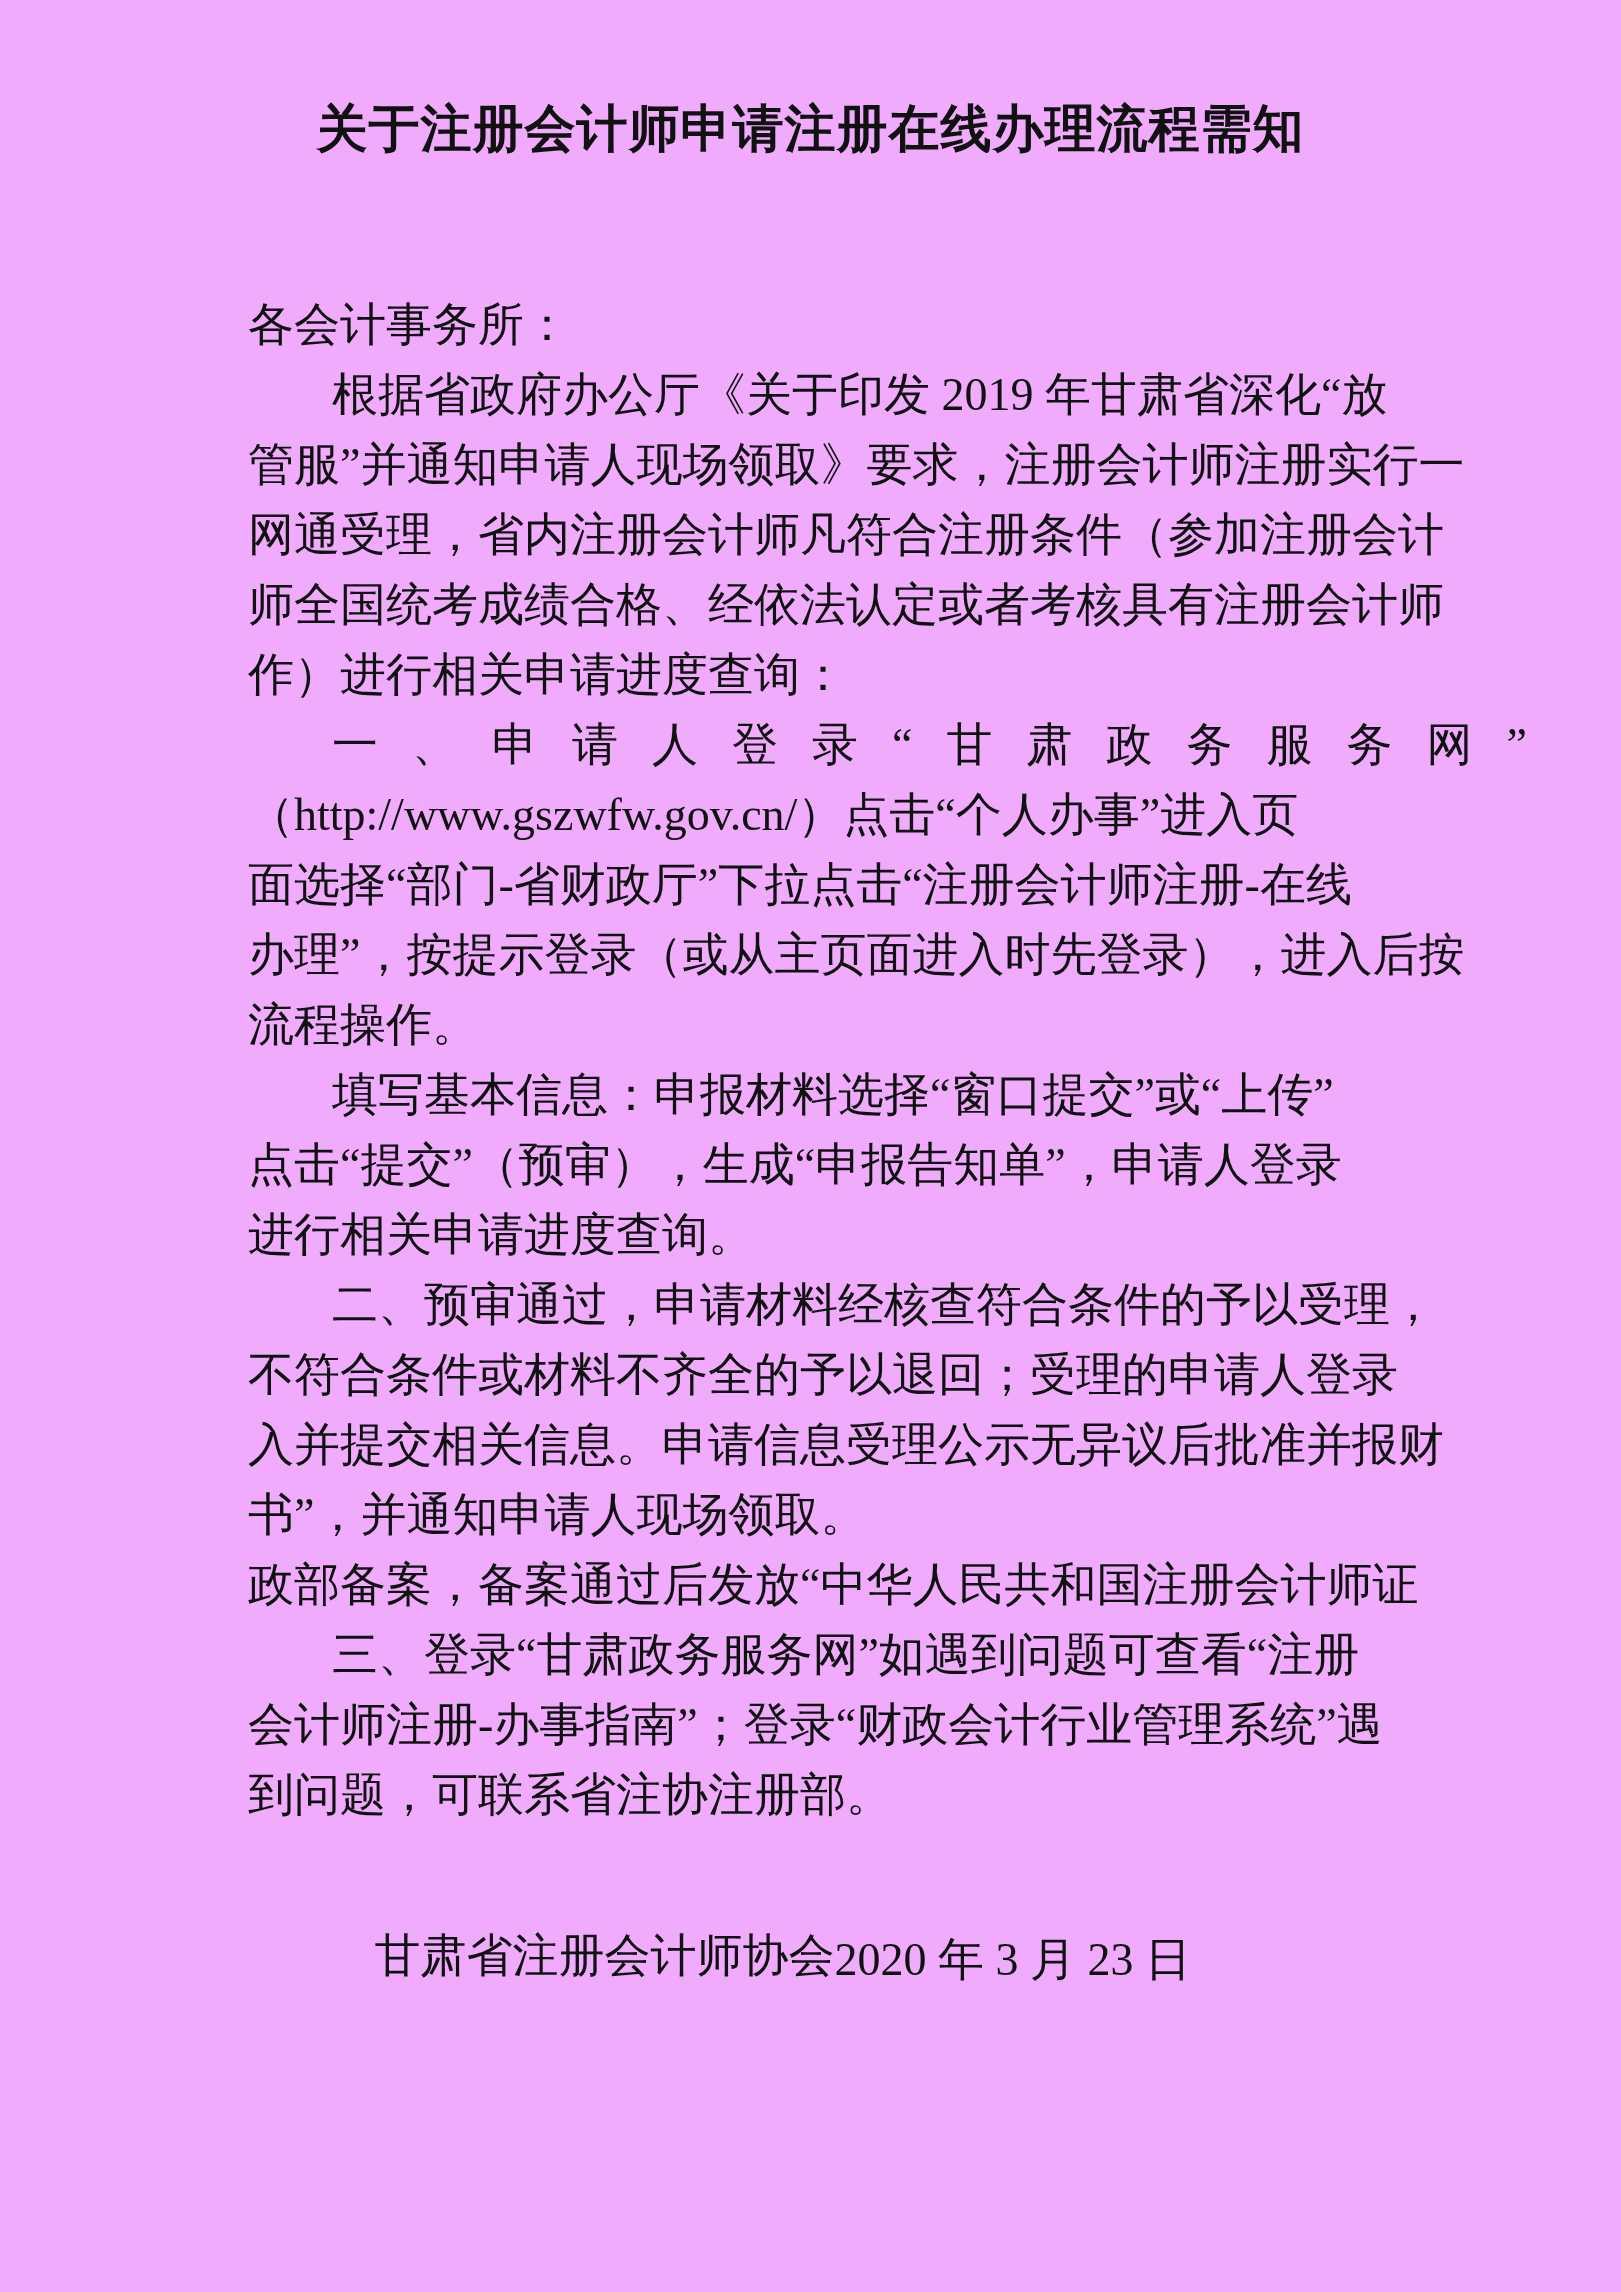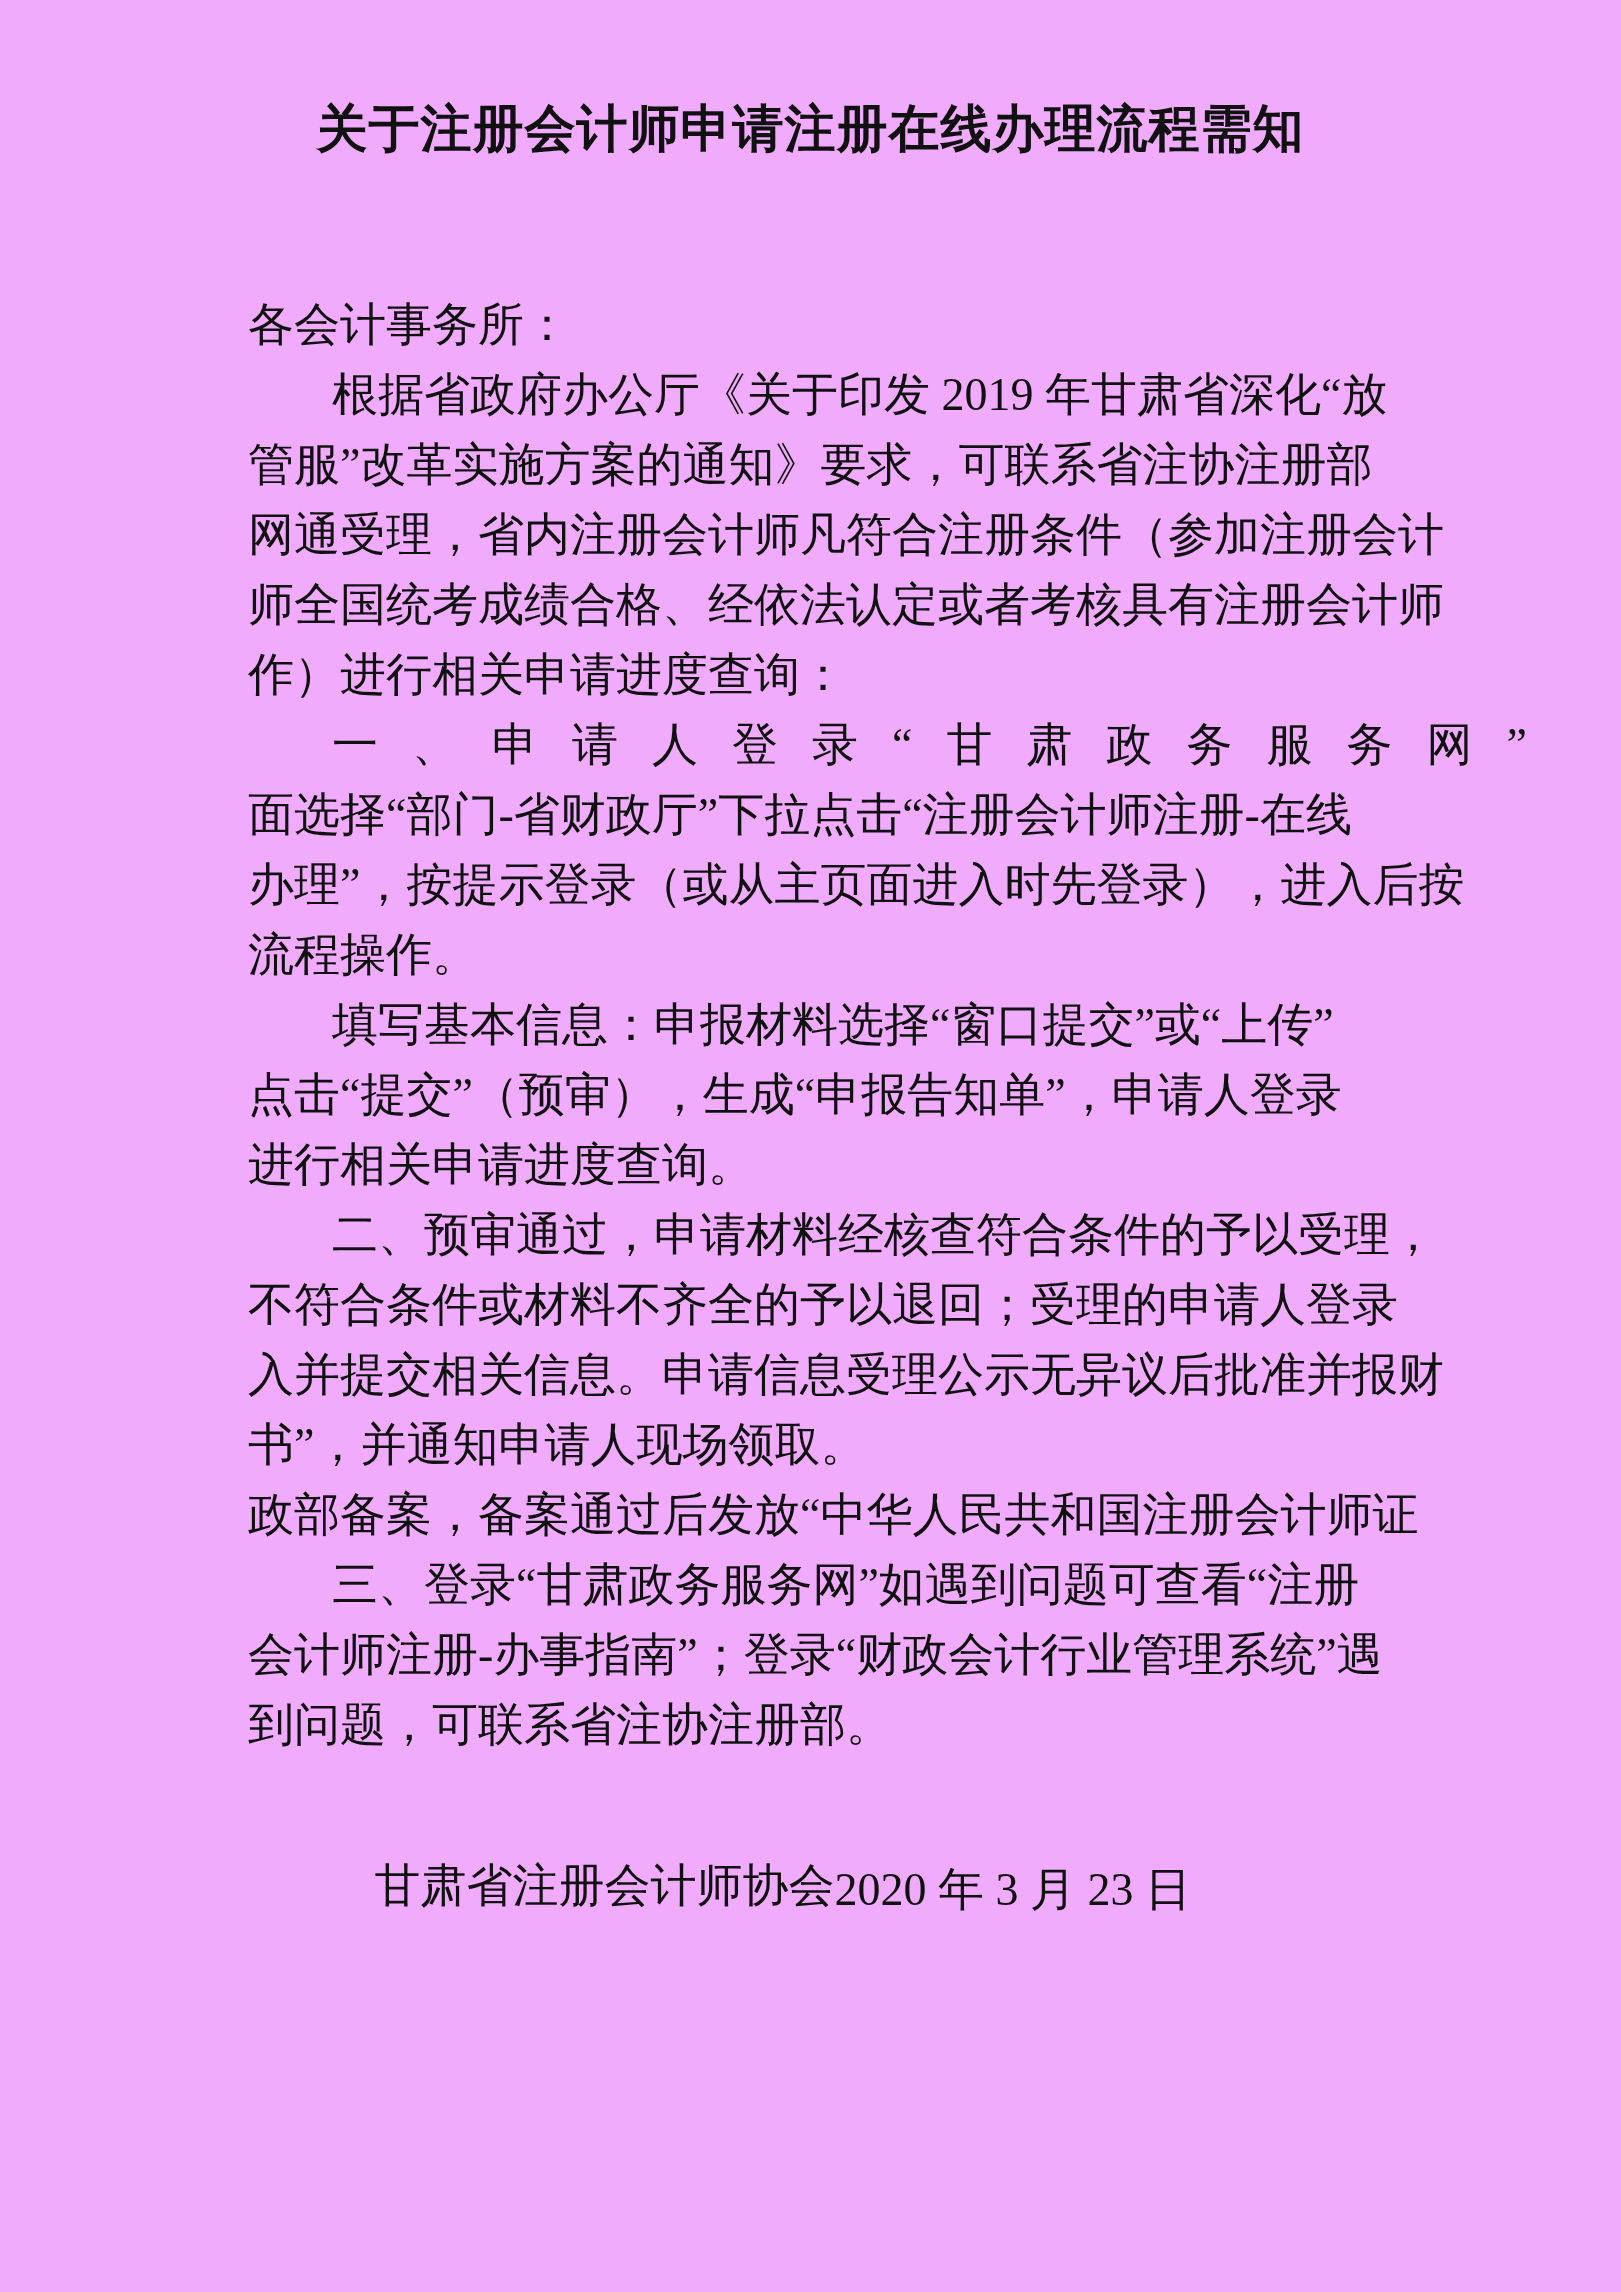--- a/index.html
+++ b/index.html
@@ -55,25 +55,26 @@
 </style>
 </head>
 <body>
 
 <div class="page">
   <h1 class="title">关于注册会计师申请注册在线办理流程需知</h1>
 
   <div class="body">
     <div class="line">各会计事务所：</div>
     <div class="line indent">根据省政府办公厅《关于印发 2019 年甘肃省深化“放</div>
-    <div class="line">管服”改革实施方案的通知》要求，可联系省注协注册部</div>
+    <div class="line">管服”并通知申请人现场领取》要求，注册会计师注册实行一</div>
     <div class="line">网通受理，省内注册会计师凡符合注册条件（参加注册会计</div>
     <div class="line">师全国统考成绩合格、经依法认定或者考核具有注册会计师</div>
     <div class="line">作）进行相关申请进度查询：</div>
     <div class="line indent spread">一、申请人登录“甘肃政务服务网”</div>
+    <div class="line">（http://www.gszwfw.gov.cn/）点击“个人办事”进入页</div>
     <div class="line">面选择“部门-省财政厅”下拉点击“注册会计师注册-在线</div>
     <div class="line">办理”，按提示登录（或从主页面进入时先登录），进入后按</div>
     <div class="line">流程操作。</div>
     <div class="line indent">填写基本信息：申报材料选择“窗口提交”或“上传”</div>
     <div class="line">点击“提交”（预审），生成“申报告知单”，申请人登录</div>
     <div class="line">进行相关申请进度查询。</div>
     <div class="line indent">二、预审通过，申请材料经核查符合条件的予以受理，</div>
     <div class="line">不符合条件或材料不齐全的予以退回；受理的申请人登录</div>
     <div class="line">入并提交相关信息。申请信息受理公示无异议后批准并报财</div>
     <div class="line">书”，并通知申请人现场领取。</div>

